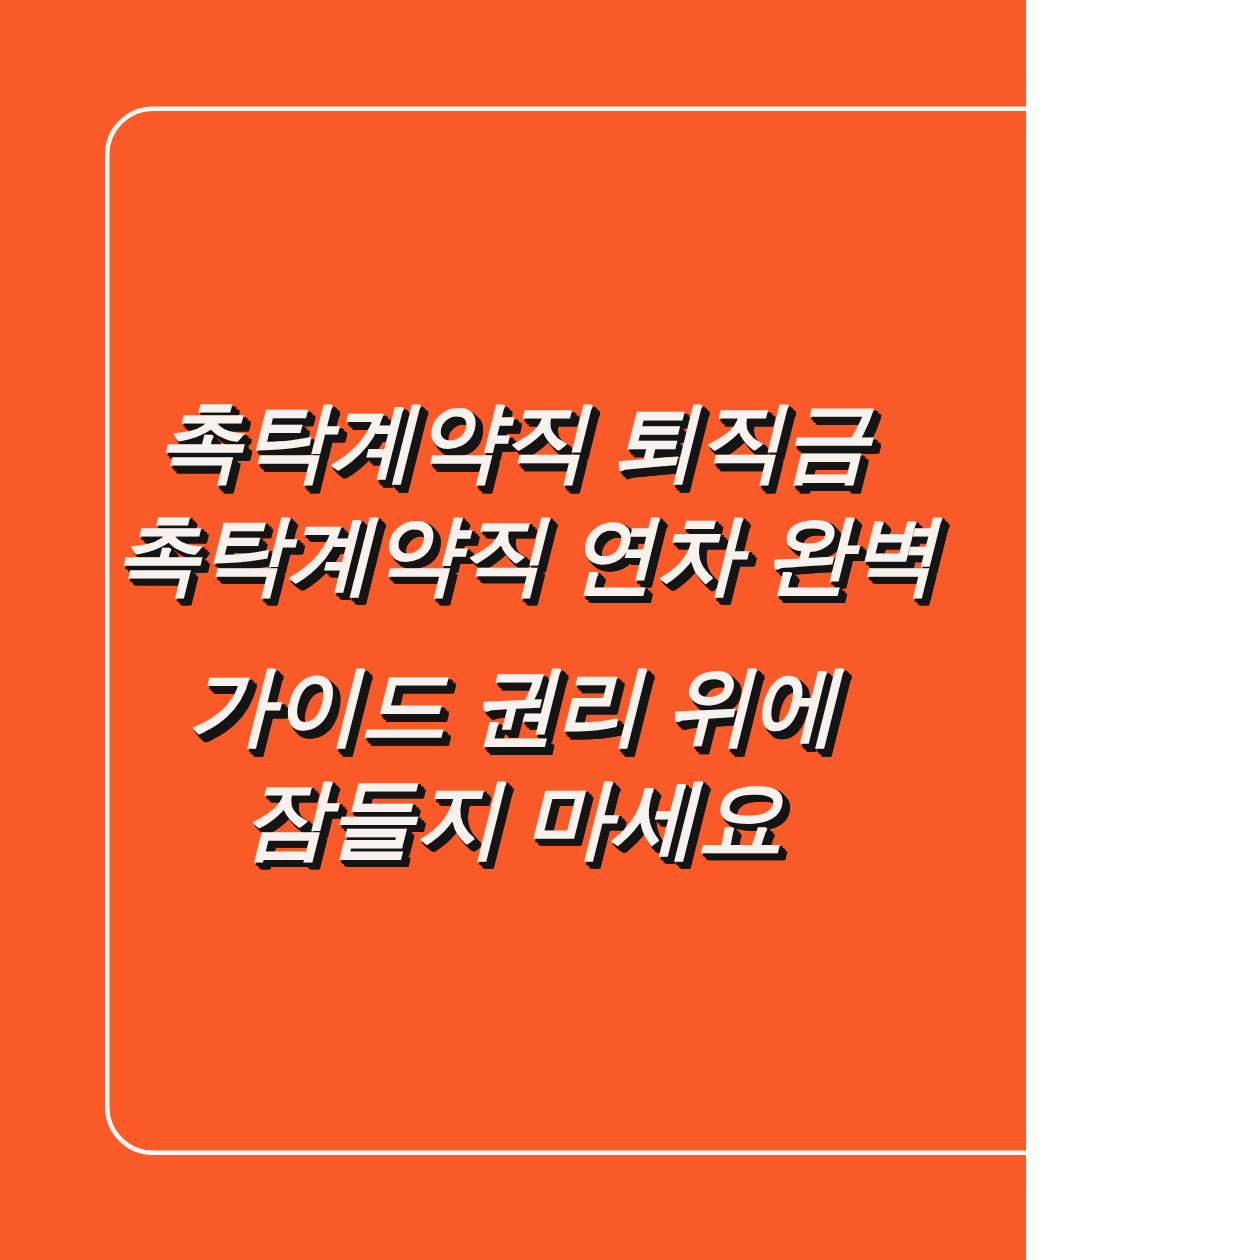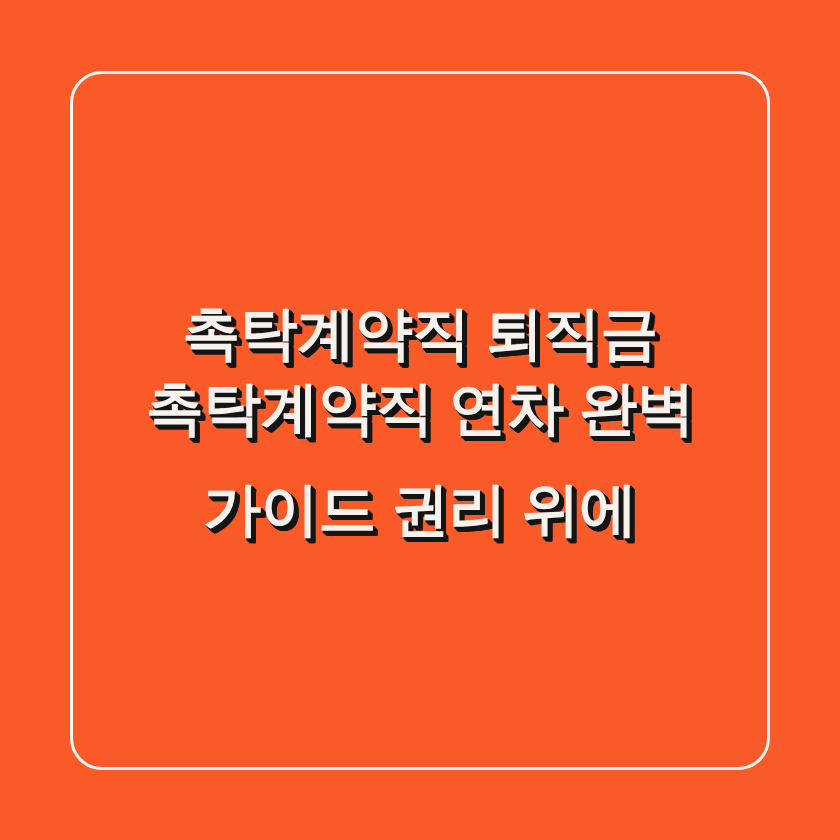--- a/index.html
+++ b/index.html
@@ -4,25 +4,26 @@
 <title>촉탁계약직 퇴직금 카드</title>
 <style>
   html, body {
     margin: 0;
     padding: 0;
     background: #ffffff;
   }
 
   .canvas {
     position: relative;
-    width: 840px;
+    width: 684px;
     height: 840px;
     overflow: hidden;
     background: #fa5a28;
     font-family: "Liberation Sans", "DejaVu Sans", sans-serif;
+    font-style: italic;
     -webkit-font-smoothing: antialiased;
   }
 
   
   .frame {
     position: absolute;
     left: 70px;
     top: 71px;
     width: 700px;
     height: 699px;
@@ -74,15 +75,16 @@
 <body>
 
 <div class="canvas" style="background: rgb(250, 90, 40);">
 
   <div class="frame" style="border-color: rgb(251, 247, 243);"></div>
 
   <div class="headline">
     <span class="headline-line" style="color: rgb(247, 242, 238); text-shadow: rgb(20, 20, 20) 5px 5px 0px, rgb(20, 20, 20) 4px 5px 0px, rgb(20, 20, 20) 5px 4px 0px, rgb(20, 20, 20) 3px 4px 0px, rgb(20, 20, 20) 4px 3px 0px, rgb(20, 20, 20) 2px 3px 0px, rgb(20, 20, 20) 3px 2px 0px, rgb(20, 20, 20) 1px 2px 0px, rgb(20, 20, 20) 2px 1px 0px;">촉탁계약직 퇴직금</span>
     <span class="headline-line" style="color: rgb(247, 242, 238); text-shadow: rgb(20, 20, 20) 5px 5px 0px, rgb(20, 20, 20) 4px 5px 0px, rgb(20, 20, 20) 5px 4px 0px, rgb(20, 20, 20) 3px 4px 0px, rgb(20, 20, 20) 4px 3px 0px, rgb(20, 20, 20) 2px 3px 0px, rgb(20, 20, 20) 3px 2px 0px, rgb(20, 20, 20) 1px 2px 0px, rgb(20, 20, 20) 2px 1px 0px;">촉탁계약직 연차 완벽</span>
     <span class="headline-line" style="color: rgb(247, 242, 238); text-shadow: rgb(20, 20, 20) 5px 5px 0px, rgb(20, 20, 20) 4px 5px 0px, rgb(20, 20, 20) 5px 4px 0px, rgb(20, 20, 20) 3px 4px 0px, rgb(20, 20, 20) 4px 3px 0px, rgb(20, 20, 20) 2px 3px 0px, rgb(20, 20, 20) 3px 2px 0px, rgb(20, 20, 20) 1px 2px 0px, rgb(20, 20, 20) 2px 1px 0px; margin-top: 26px;">가이드 권리 위에</span>
+    <span class="headline-line" style="color: rgb(247, 242, 238); text-shadow: rgb(20, 20, 20) 5px 5px 0px, rgb(20, 20, 20) 4px 5px 0px, rgb(20, 20, 20) 5px 4px 0px, rgb(20, 20, 20) 3px 4px 0px, rgb(20, 20, 20) 4px 3px 0px, rgb(20, 20, 20) 2px 3px 0px, rgb(20, 20, 20) 3px 2px 0px, rgb(20, 20, 20) 1px 2px 0px, rgb(20, 20, 20) 2px 1px 0px;">잠들지 마세요</span>
   </div>
 
 </div>
 
 </body></html>

